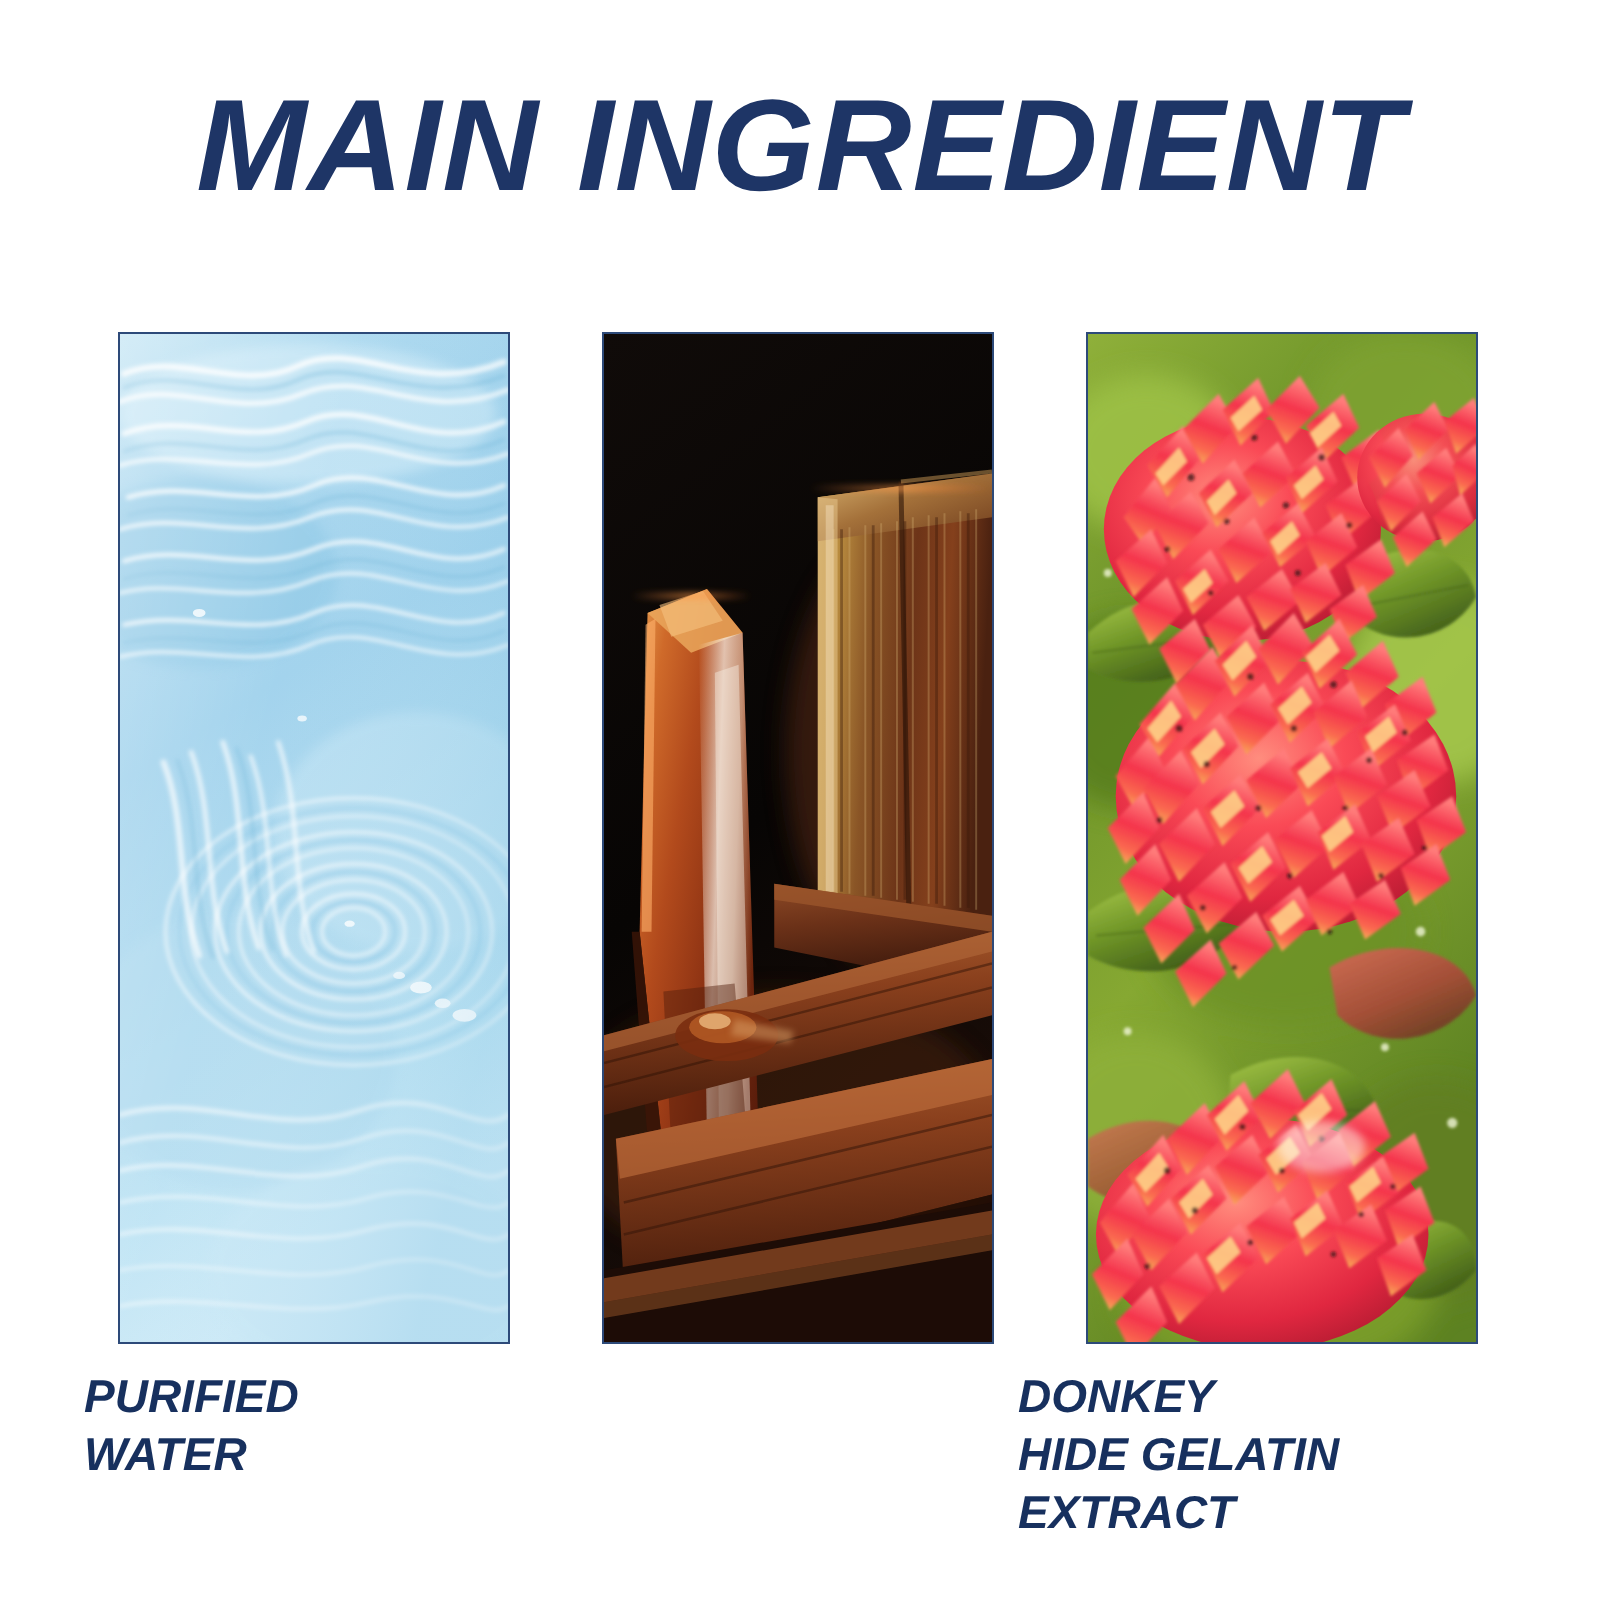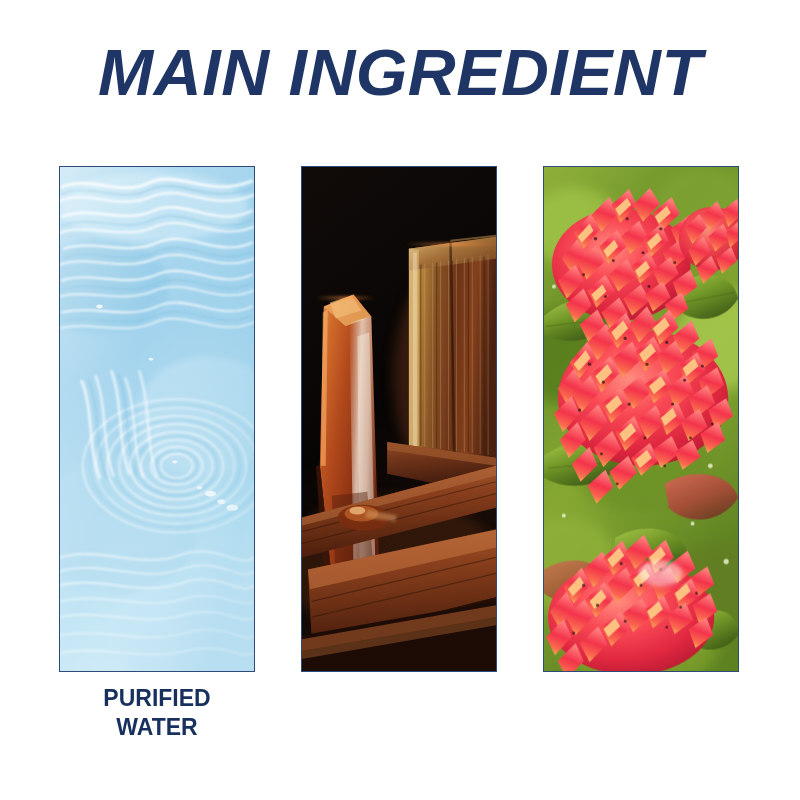--- a/index.html
+++ b/index.html
@@ -73,23 +73,23 @@
     position: absolute;
     left: 59px;
     top: 684px;
     width: 680px;
     height: 110px;
     display: flex;
     justify-content: space-between;
   }
   .caption {
     width: 230px;
-    text-align: center;
     font-family: "Liberation Sans", sans-serif;
     font-weight: bold;
+    font-style: italic;
     font-size: 23px;
     line-height: 29px;
     color: #17305e;
     white-space: pre-line;
   }
   .caption.c1 { margin-left: -17px; }
   .caption.c2 { margin-left: 0px; }
   .caption.c3 { margin-right: -17px; }
 </style>
 </head>
@@ -643,15 +643,18 @@
           <circle cx="150" cy="358" r="2"></circle>
         </g>
       </svg>
     </div>
 
   </div>
 
   <div class="captions">
     <div class="caption c1">PURIFIED
 WATER</div>
+    <div class="caption c2">DONKEY
+HIDE GELATIN
+EXTRACT</div>
   </div>
 
 </div>
 
 </body></html>

